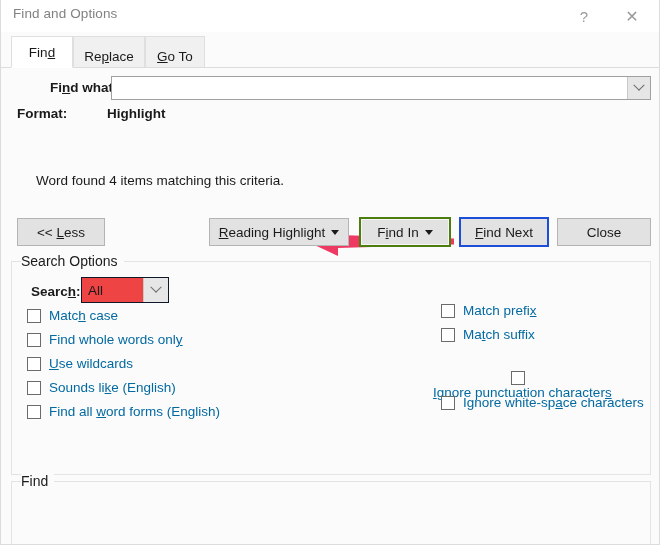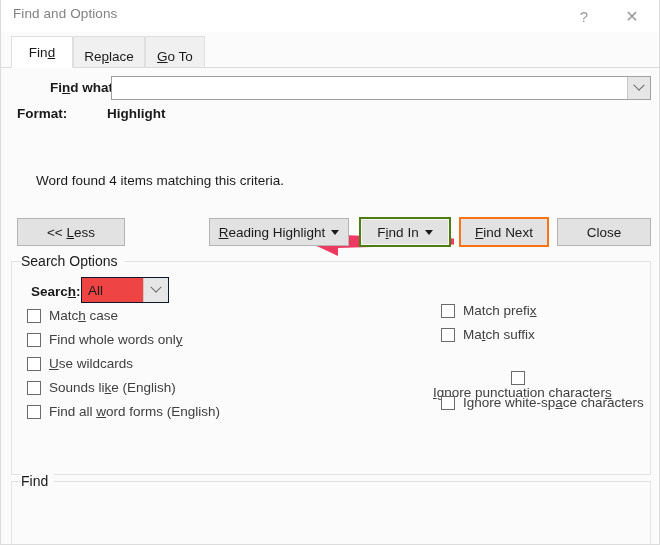--- a/index.html
+++ b/index.html
@@ -195,38 +195,38 @@
     font-size: 13.5px;
     color: #1a1a1a;
     display: flex;
     align-items: center;
     justify-content: center;
     white-space: nowrap;
     cursor: default;
     user-select: none;
   }
   .btn.focus {
-    border: 2px solid #f97316;
+    border: 2px solid #1d4ed8;
     background: #e2e2e2;
   }
   .btn.focus-strong {
     border: 2px solid #4d7c0f;
     box-shadow: inset 0 0 0 1px #f5f5f5;
   }
   .caret {
     display: inline-block;
     margin-left: 6px;
     width: 0; height: 0;
     border-left: 4px solid transparent;
     border-right: 4px solid transparent;
     border-top: 5px solid #1a1a1a;
     vertical-align: middle;
   }
 
-  .btn-less     { left: 16px;  top: 150px; width: 108px; }
+  .btn-less     { left: 16px;  top: 150px; width: 88px; }
   .btn-reading  { left: 208px; top: 150px; width: 140px; }
   .btn-findin   { left: 358px; top: 149px; width: 92px; height: 30px; }
   .btn-findnext { left: 458px; top: 149px; width: 90px; height: 30px; }
   .btn-close    { left: 556px; top: 150px; width: 94px; }
 
   
   .grouplabel {
     position: absolute;
     font-size: 14px;
     color: #1a1a1a;
@@ -289,21 +289,21 @@
     width: 14px;
     height: 14px;
     box-sizing: border-box;
     border: 1px solid #6b6b6b;
     background: #ffffff;
     flex: none;
   }
   .cblabel {
     margin-left: 8px;
     font-size: 13.5px;
-    color: #404040;
+    color: #0369a1;
     white-space: nowrap;
   }
 </style>
 </head>
 <body>
 
 <div class="dialog">
 
   <div class="titlebar">
     <div class="title-text">Find and Options</div>

